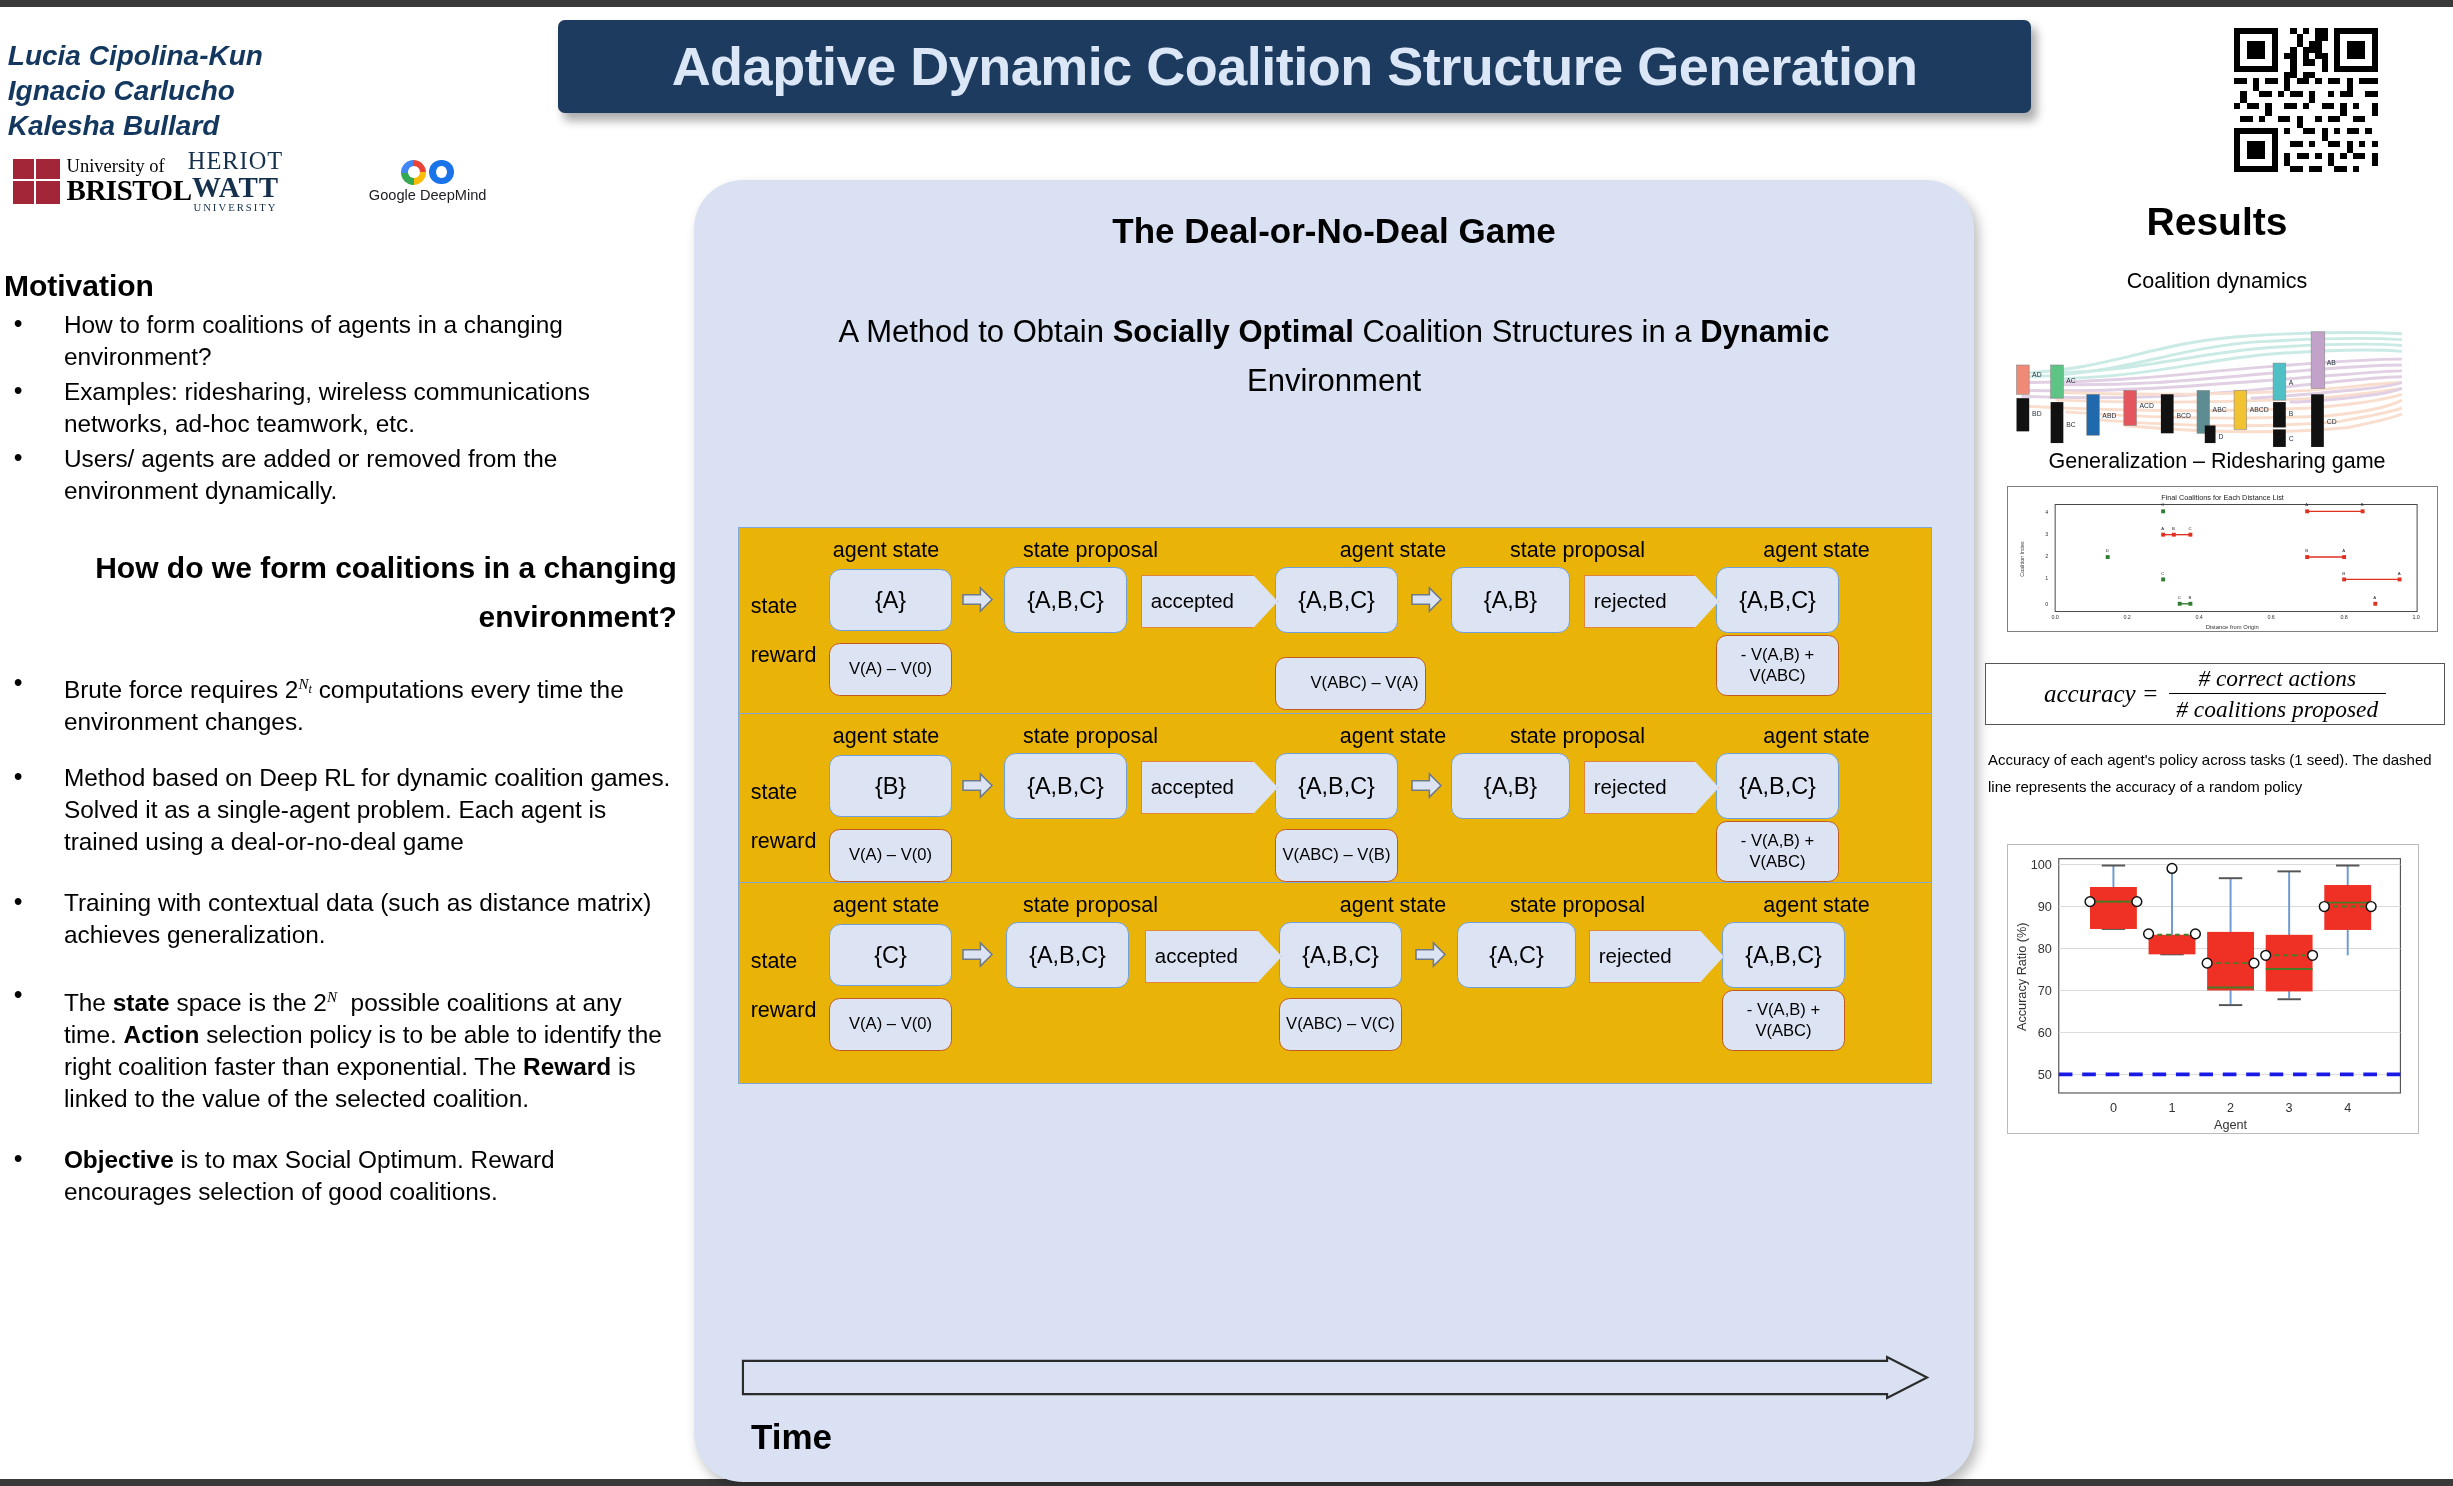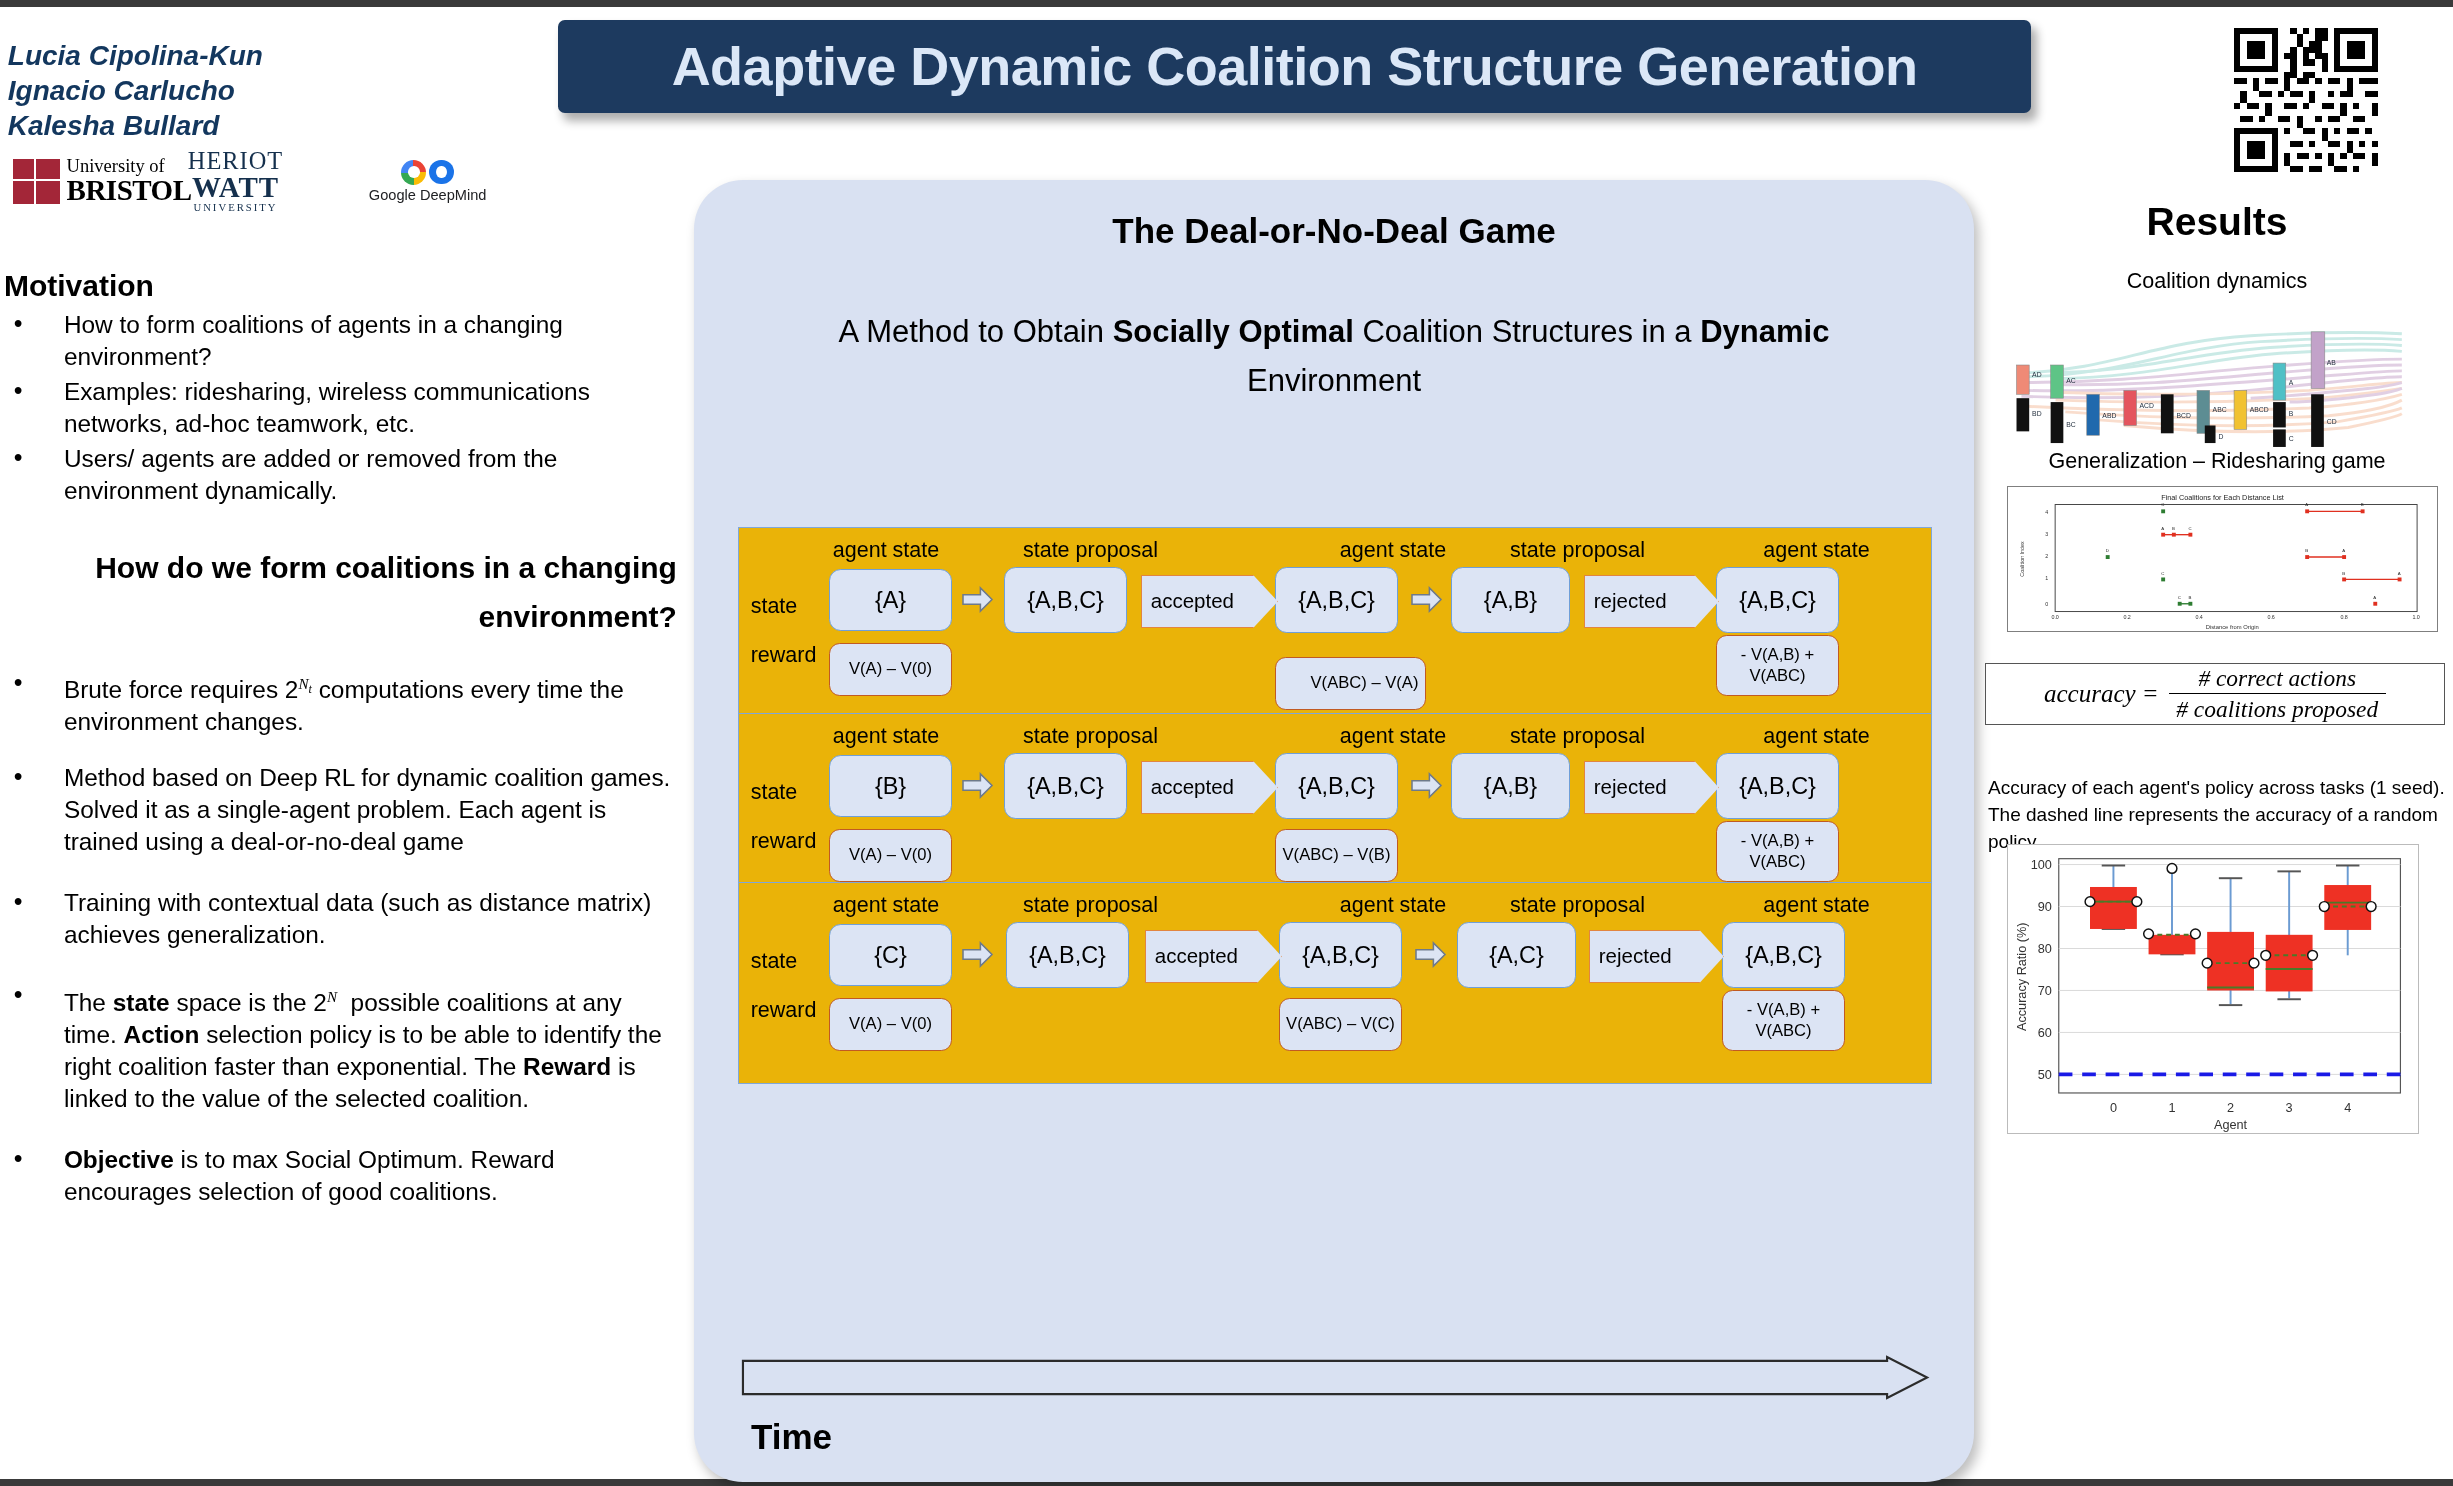--- a/index.html
+++ b/index.html
@@ -136,21 +136,21 @@
   #genchart{position:absolute;left:2007px;top:486px;width:429px;height:144px;
             border:1px solid #7f7f7f;background:#fff;}
   #formula-box{
     position:absolute;left:1985px;top:663px;width:458px;height:60px;
     border:1px solid #555;background:#fff;display:flex;align-items:center;
     justify-content:center;font-family:"Liberation Serif",serif;
   }
   .frac{display:inline-block;vertical-align:middle;text-align:center;margin-left:9.8px;}
   .frac .num{font-style:italic;font-size:23.4px;border-bottom:1.5px solid #000;padding:0 7.8px 1px;}
   .frac .den{font-style:italic;font-size:23.4px;padding:2px 7.8px 0;}
-  #acc-desc{position:absolute;left:1988px;top:746px;width:458px;font-size:19px;line-height:27px;margin-top:28px;}
+  #acc-desc{position:absolute;left:1988px;top:746px;width:458px;font-size:15px;line-height:27px;}
   #boxchart{position:absolute;left:2007px;top:844px;width:410px;height:288px;background:#fff;border:1px solid #bbb;}
 
   text{font-family:"Liberation Sans",sans-serif;}
 </style>
 </head>
 <body>
 
 <div class="edge-top"></div>
 <div class="edge-bottom"></div>
 

